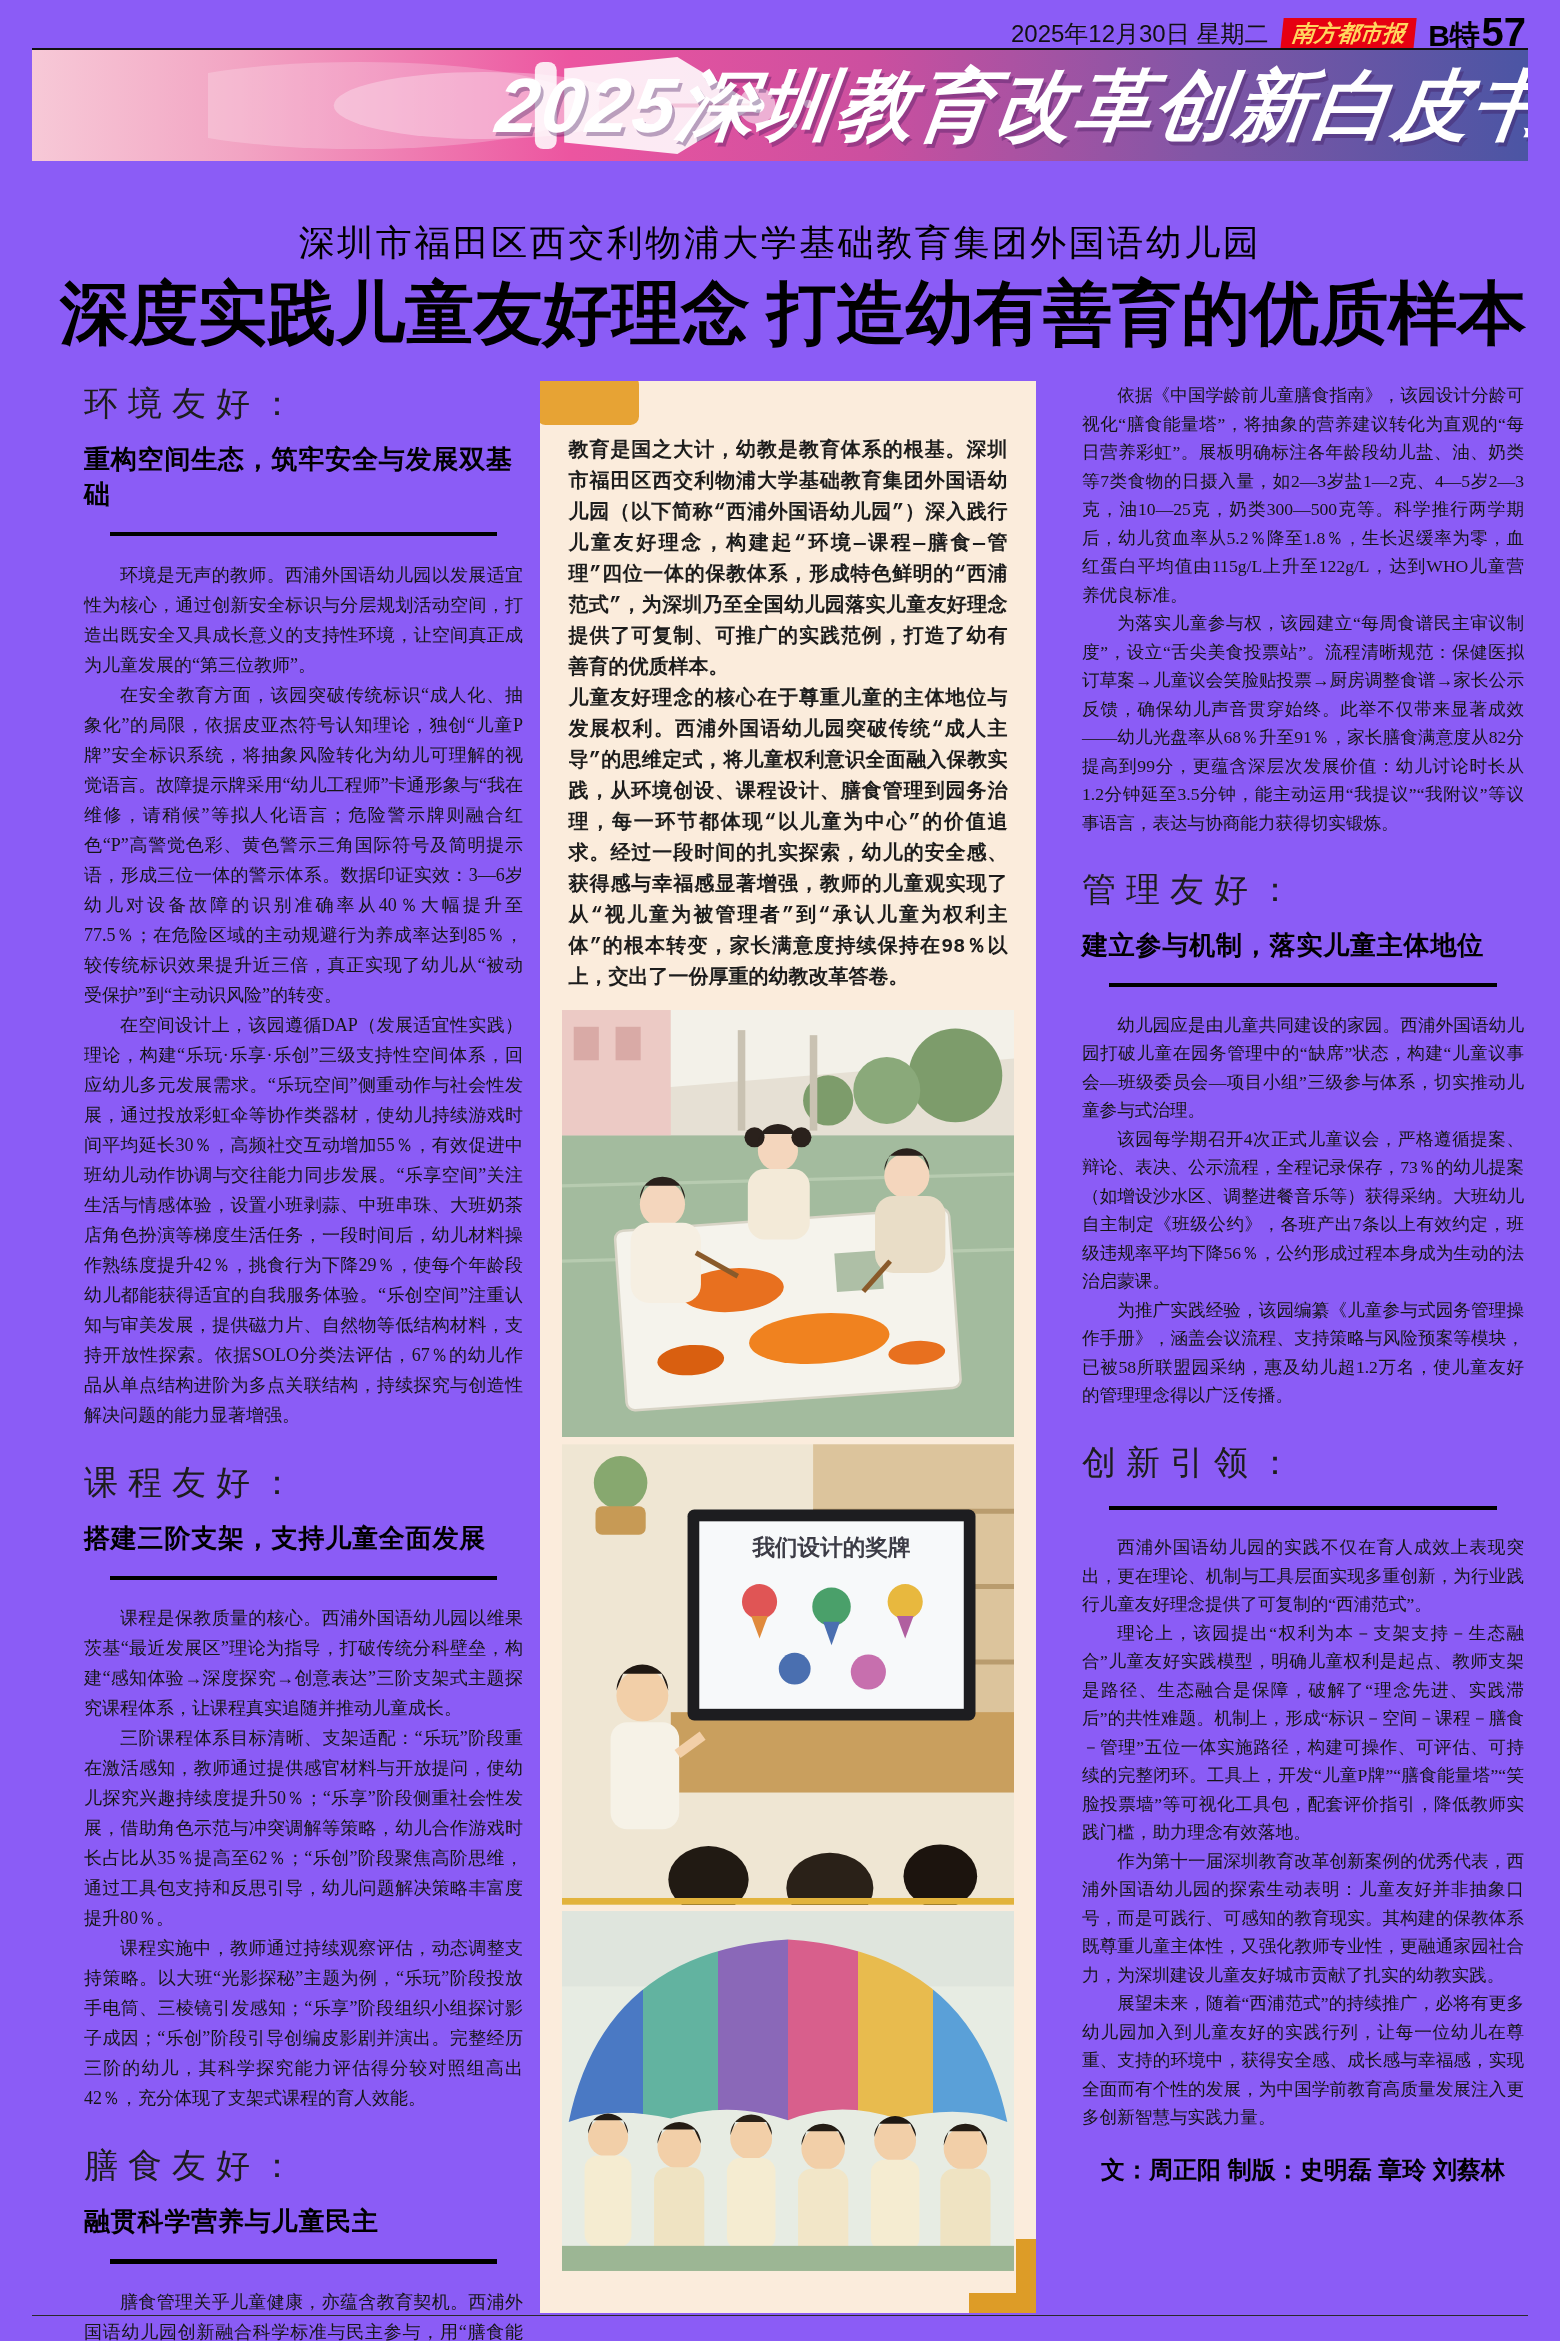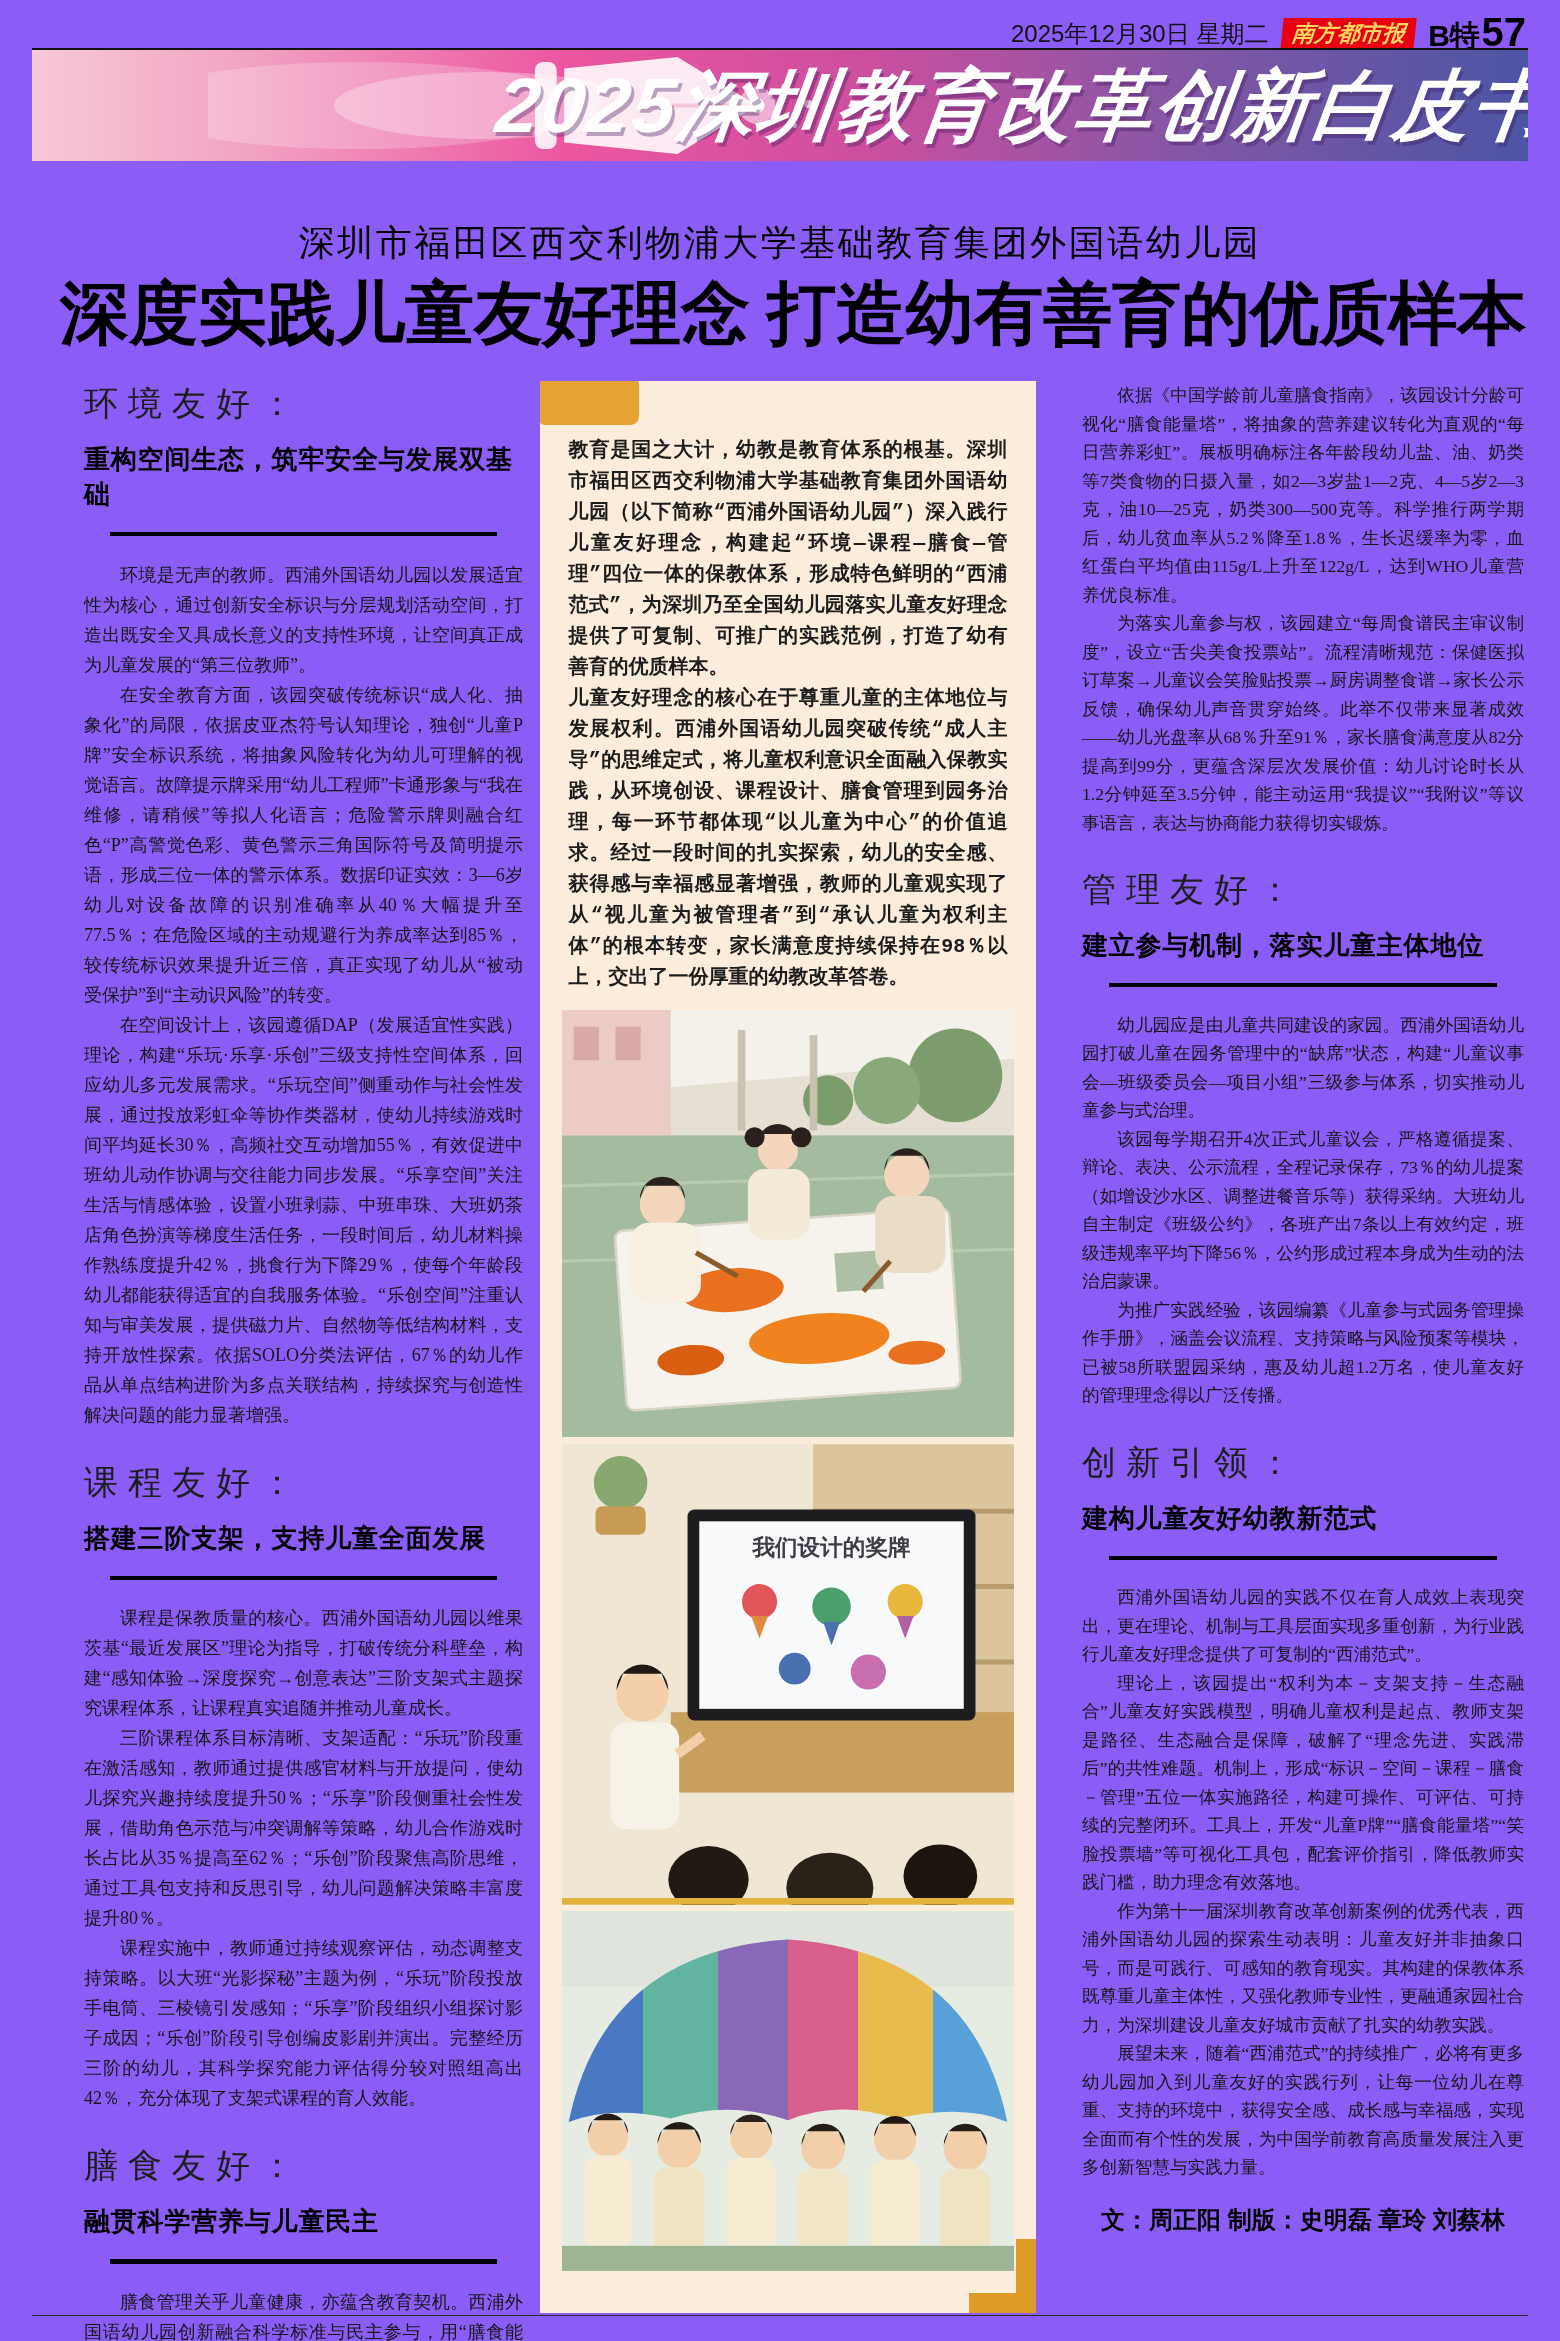--- a/index.html
+++ b/index.html
@@ -270,21 +270,20 @@
           <div class="sec">
             <div class="sec-kicker">管理友好：</div>
             <div class="sec-title">建立参与机制，落实儿童主体地位</div>
             <div class="sec-rule"></div>
           </div>
           <p class="para">幼儿园应是由儿童共同建设的家园。西浦外国语幼儿园打破儿童在园务管理中的“缺席”状态，构建“儿童议事会—班级委员会—项目小组”三级参与体系，切实推动儿童参与式治理。</p>
           <p class="para">该园每学期召开4次正式儿童议会，严格遵循提案、辩论、表决、公示流程，全程记录保存，73％的幼儿提案（如增设沙水区、调整进餐音乐等）获得采纳。大班幼儿自主制定《班级公约》，各班产出7条以上有效约定，班级违规率平均下降56％，公约形成过程本身成为生动的法治启蒙课。</p>
           <p class="para">为推广实践经验，该园编纂《儿童参与式园务管理操作手册》，涵盖会议流程、支持策略与风险预案等模块，已被58所联盟园采纳，惠及幼儿超1.2万名，使儿童友好的管理理念得以广泛传播。</p>
           <div class="sec">
             <div class="sec-kicker">创新引领：</div>
-            <div class="sec-title">建构儿童友好幼教新范式</div>
             <div class="sec-rule"></div>
           </div>
           <p class="para">西浦外国语幼儿园的实践不仅在育人成效上表现突出，更在理论、机制与工具层面实现多重创新，为行业践行儿童友好理念提供了可复制的“西浦范式”。</p>
           <p class="para">理论上，该园提出“权利为本－支架支持－生态融合”儿童友好实践模型，明确儿童权利是起点、教师支架是路径、生态融合是保障，破解了“理念先进、实践滞后”的共性难题。机制上，形成“标识－空间－课程－膳食－管理”五位一体实施路径，构建可操作、可评估、可持续的完整闭环。工具上，开发“儿童P牌”“膳食能量塔”“笑脸投票墙”等可视化工具包，配套评价指引，降低教师实践门槛，助力理念有效落地。</p>
           <p class="para">作为第十一届深圳教育改革创新案例的优秀代表，西浦外国语幼儿园的探索生动表明：儿童友好并非抽象口号，而是可践行、可感知的教育现实。其构建的保教体系既尊重儿童主体性，又强化教师专业性，更融通家园社合力，为深圳建设儿童友好城市贡献了扎实的幼教实践。</p>
           <p class="para">展望未来，随着“西浦范式”的持续推广，必将有更多幼儿园加入到儿童友好的实践行列，让每一位幼儿在尊重、支持的环境中，获得安全感、成长感与幸福感，实现全面而有个性的发展，为中国学前教育高质量发展注入更多创新智慧与实践力量。</p>
         </div>
       <div class="credit">文：周正阳  制版：史明磊  章玲  刘蔡林</div>
     </div>
 

